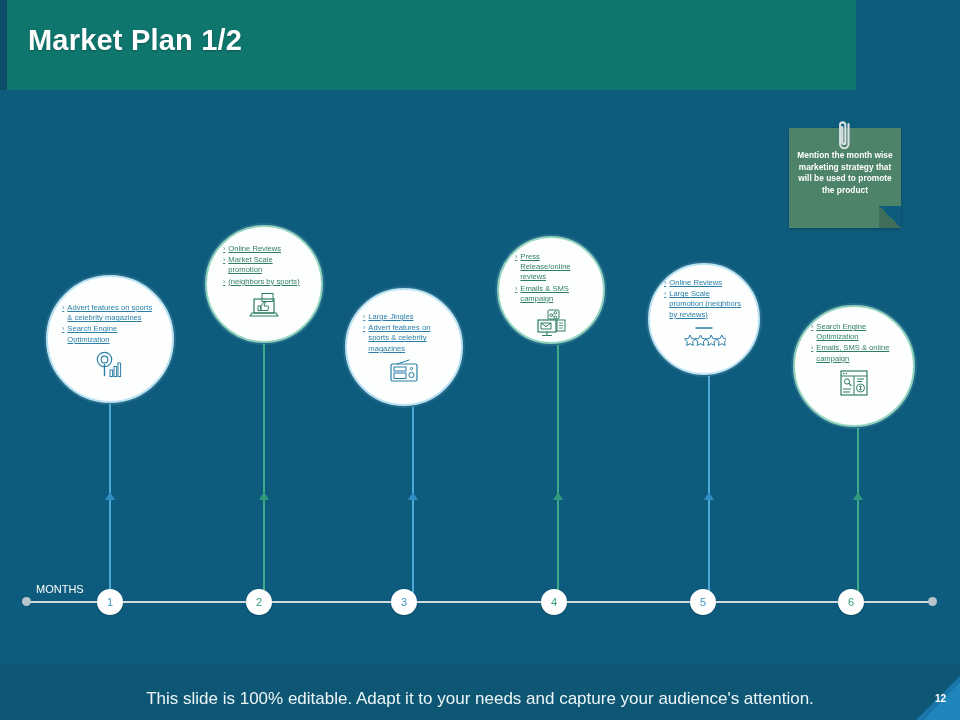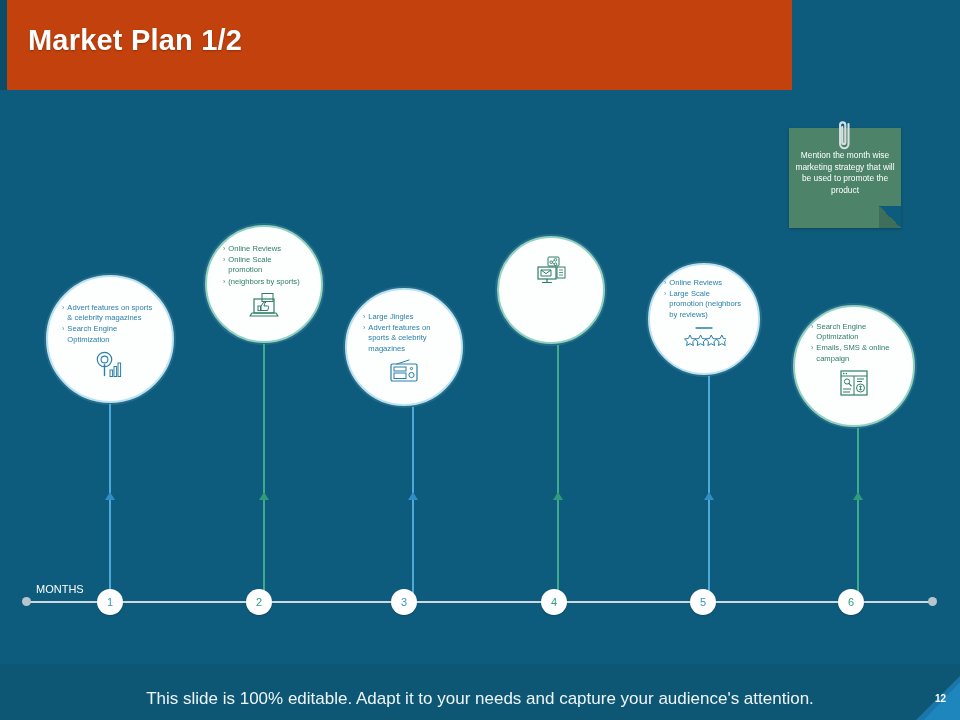--- a/index.html
+++ b/index.html
@@ -7,30 +7,30 @@
   body{
     width:960px;height:720px;overflow:hidden;
     background:#0e5madeup;
     background:#0e5c7d;
     font-family:"Liberation Sans", sans-serif;
     -webkit-font-smoothing:antialiased;
   }
   #slide{position:relative;width:960px;height:720px;background:#0e5c7d;overflow:hidden;}
 
   
-  #header{position:absolute;left:0;top:0;width:792px;height:90px;background:#c2410c;}
+  #header{position:absolute;left:0;top:0;width:856px;height:90px;background:#0f766e;}
   #header-accent{position:absolute;left:0;top:0;width:7px;height:90px;background:#0b4d68;}
   #page-title{
     position:absolute;left:28px;top:24px;
     font-size:29px;font-weight:bold;color:#ffffff;letter-spacing:.2px;
     text-shadow:0 1px 2px rgba(0,0,0,.25);
   }
 
   
-  #sticky-wrap{position:absolute;left:789px;top:128px;width:112px;height:100px;}
+  #sticky-wrap{position:absolute;left:789px;top:128px;width:112px;height:100px;font-weight:bold;}
   #sticky-note{
     position:absolute;left:0;top:0;width:112px;height:100px;
     background:#4c8369;
     box-shadow:0 1px 3px rgba(0,0,0,.25);
   }
   #sticky-fold{
     position:absolute;right:0;bottom:0;width:22px;height:22px;
     background:linear-gradient(225deg,#0e5c7d 0 50%, #3f6f5a 50% 100%);
   }
   #sticky-text{
@@ -49,21 +49,21 @@
   .bubble.blue{border:2px solid #b9e2f2;}
   .bubble.green{border:2px solid #8fd2bd;}
   .bubble-inner{
     position:absolute;left:0;top:0;width:100%;height:100%;
     display:flex;flex-direction:column;align-items:center;justify-content:flex-start;
     box-sizing:border-box;
   }
   .bullets{width:100%;box-sizing:border-box;}
   .bullet{
     display:flex;align-items:flex-start;
-    font-size:7.6px;line-height:10.2px;margin-bottom:1px;
+    font-size:7.6px;line-height:10.2px;margin-bottom:1px;text-decoration:underline;
   }
   .bullet .chev{
     flex:0 0 auto;margin-right:3px;font-size:7px;line-height:10.2px;opacity:.85;
   }
   .bullet .btxt{flex:1 1 auto;}
   .c-blue,.c-blue .chev{color:#2a7fa8;}
   .c-green,.c-green .chev{color:#2f7d66;}
   .bubble-icon{margin-top:4px;}
 
   
@@ -163,21 +163,21 @@
 
   <div class="bubble green" id="bubble-2">
     <div class="bubble-inner">
       <div class="bullets">
         <div class="bullet c-green">
           <span class="chev">›</span>
           <span class="btxt">Online Reviews</span>
         </div>
         <div class="bullet c-green">
           <span class="chev">›</span>
-          <span class="btxt">Online Scale promotion</span>
+          <span class="btxt">Market Scale promotion</span>
         </div>
         <div class="bullet c-green">
           <span class="chev">›</span>
           <span class="btxt">(neighbors by sports)</span>
         </div>
       </div>
       <svg class="bubble-icon" width="32" height="28" viewBox="0 0 32 28">
         <rect x="14" y="1.5" width="11" height="8" fill="none" stroke="#2f7d66" stroke-width="1"></rect>
         <path d="M17 11 l1.5 -1.5 h2.5" fill="none" stroke="#2f7d66" stroke-width="1"></path>
         <rect x="6" y="7" width="20" height="14" fill="none" stroke="#2f7d66" stroke-width="1.2"></rect>
@@ -206,20 +206,30 @@
         <rect x="5" y="14" width="12" height="5.5" fill="none" stroke="#2a7fa8" stroke-width="1"></rect>
         <circle cx="22.5" cy="16" r="2.6" fill="none" stroke="#2a7fa8" stroke-width="1"></circle>
         <circle cx="22.5" cy="9.5" r="1.1" fill="none" stroke="#2a7fa8" stroke-width="1"></circle>
         <path d="M8 5 L20 1" stroke="#2a7fa8" stroke-width="1" stroke-linecap="round"></path>
       </svg>
     </div>
   </div>
 
   <div class="bubble green" id="bubble-4">
     <div class="bubble-inner">
+      <div class="bullets">
+        <div class="bullet c-green">
+          <span class="chev">›</span>
+          <span class="btxt">Press Release/online reviews</span>
+        </div>
+        <div class="bullet c-green">
+          <span class="chev">›</span>
+          <span class="btxt">Emails &amp; SMS campaign</span>
+        </div>
+      </div>
       <svg class="bubble-icon" width="34" height="30" viewBox="0 0 34 30">
         <rect x="14" y="1" width="11" height="9" rx="1" fill="none" stroke="#2f7d66" stroke-width="1"></rect>
         <circle cx="21.5" cy="3.8" r="1.3" fill="none" stroke="#2f7d66" stroke-width=".9"></circle>
         <circle cx="17.2" cy="6.2" r="1.3" fill="none" stroke="#2f7d66" stroke-width=".9"></circle>
         <circle cx="21.5" cy="8.2" r="1.3" fill="none" stroke="#2f7d66" stroke-width=".9"></circle>
         <path d="M18.4 5.6 L20.3 4.4 M18.4 6.9 L20.3 7.7" stroke="#2f7d66" stroke-width=".8"></path>
         <rect x="23" y="11" width="8" height="11" fill="none" stroke="#2f7d66" stroke-width="1"></rect>
         <path d="M25 14 h4 M25 16.5 h4 M25 19 h4" stroke="#2f7d66" stroke-width=".8"></path>
         <rect x="4" y="11" width="18" height="12" fill="none" stroke="#2f7d66" stroke-width="1.2"></rect>
         <path d="M7 14 h10 v6 H7 Z M7 14 l5 3.6 L17 14" fill="none" stroke="#2f7d66" stroke-width="1"></path>

